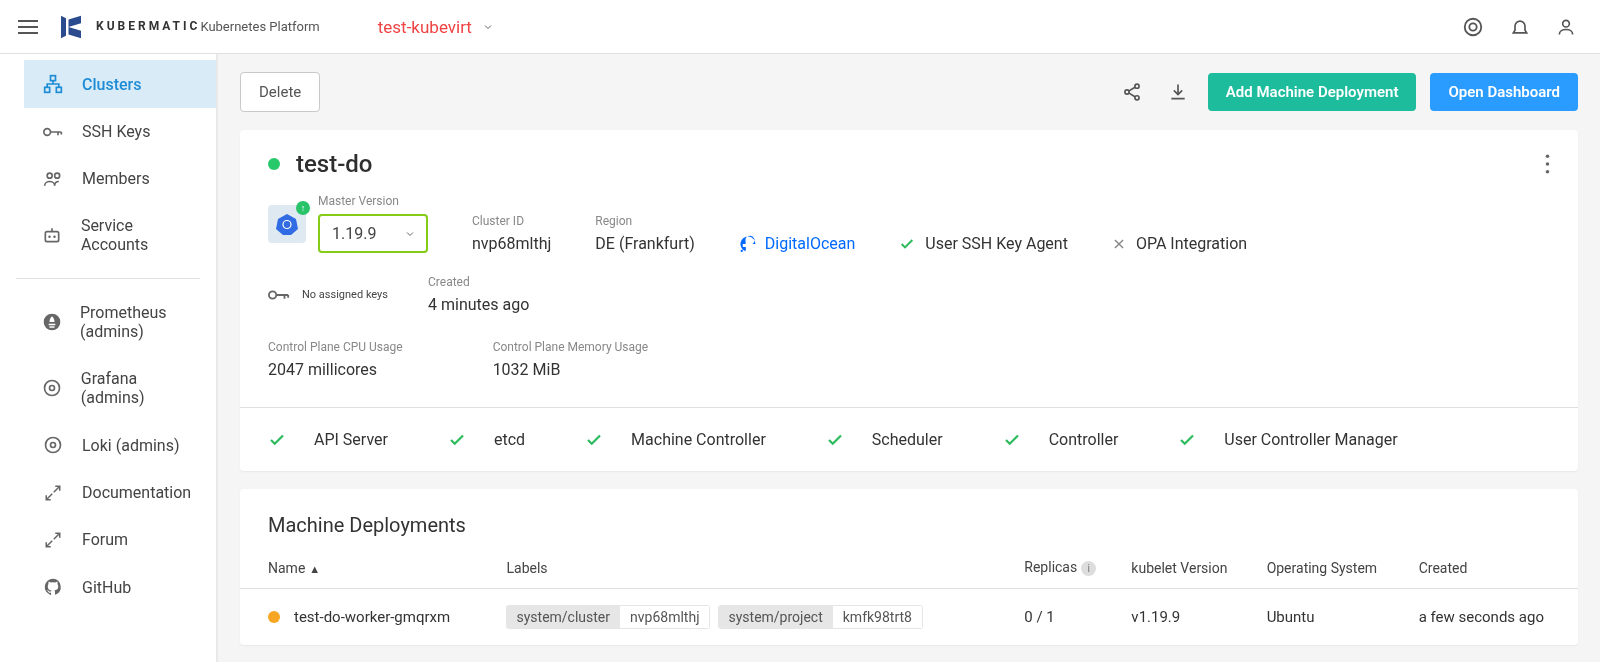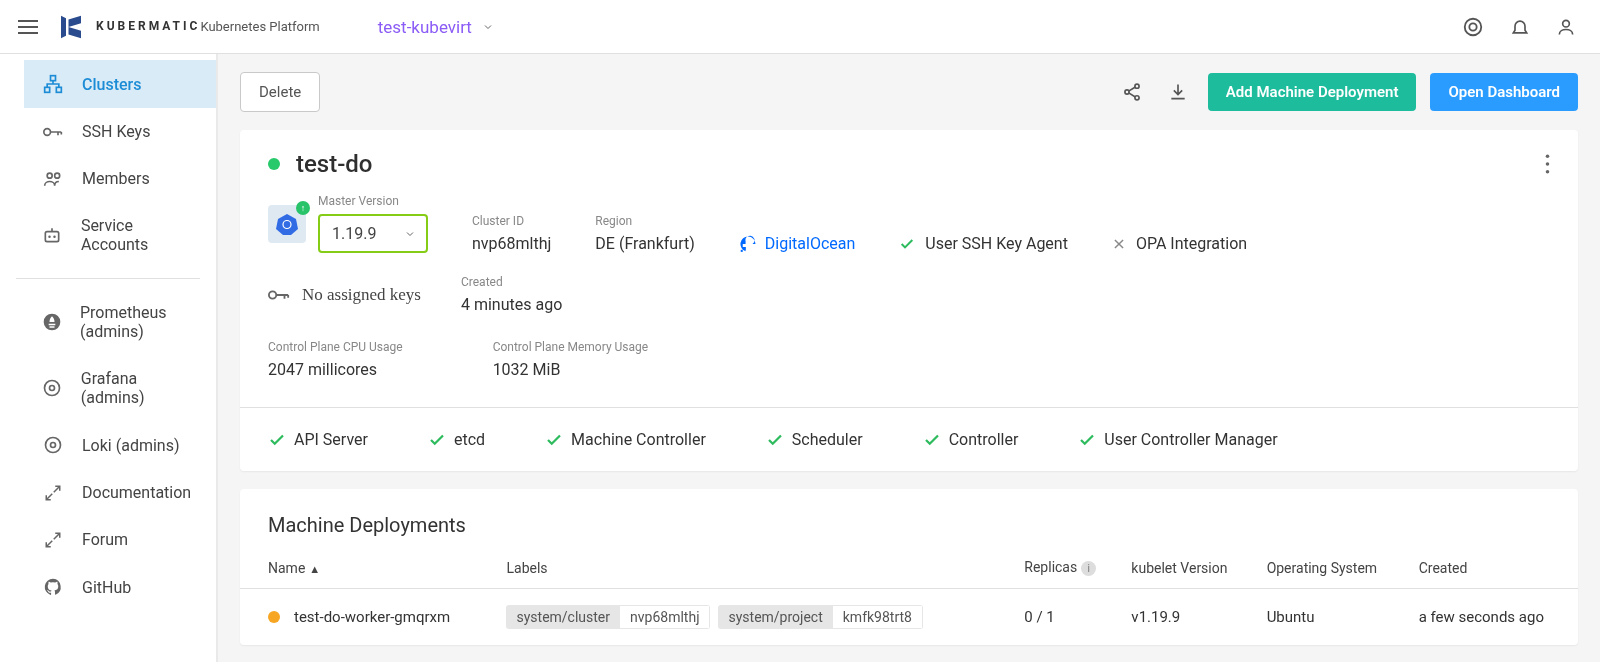--- a/index.html
+++ b/index.html
@@ -17,21 +17,21 @@
   body{margin:0;background:#fff;color:var(--text);}
   
   .topbar{display:flex;align-items:center;height:54px;border-bottom:1px solid var(--border);padding:0 18px;gap:18px;}
   .hamburger{display:flex;flex-direction:column;gap:4px;cursor:pointer;}
   .hamburger span{width:20px;height:2px;background:#555;}
   .brand{display:flex;align-items:center;gap:10px;}
   .brand-logo svg{display:block;}
   .brand-text{display:flex;flex-direction:row;line-height:1.05;}
   .brand-top{font-size:12px;letter-spacing:3px;font-weight:700;color:#333;}
   .brand-bottom{font-size:13px;color:#555;}
-  .project-picker{margin-left:40px;display:flex;align-items:center;gap:10px;font-size:17px;color:#8b5cf6;cursor:pointer;}
+  .project-picker{margin-left:40px;display:flex;align-items:center;gap:10px;font-size:17px;color:#ef4444;cursor:pointer;}
   .topbar-spacer{flex:1;}
   .topbar-icons{display:flex;align-items:center;gap:26px;margin-right:6px;}
   .topbar-icons .ticon{color:#555;cursor:pointer;}
   
   .layout{display:flex;min-height:calc(100vh - 54px);}
   .sidebar{width:218px;background:#fff;border-right:2px solid #e9e9e9;padding-top:6px;}
   .sidebar ul{list-style:none;margin:0;padding:0;}
   .sidebar li{display:flex;align-items:center;gap:18px;padding:14px 18px;font-size:16px;color:#444;cursor:pointer;margin-left:24px;}
   .sidebar li.active{background:var(--sidebar-active);color:#1d8cd6;font-weight:500;}
   .sidebar li.active .side-icon{color:#1d8cd6;}
@@ -66,21 +66,21 @@
   .provider-logo{width:18px;height:18px;}
   .flag{display:flex;align-items:center;gap:10px;font-size:16px;color:#333;}
   .flag .check{color:#2dbb5e;}
   .flag .x{color:#888;}
   .ssh-row{display:flex;align-items:center;gap:40px;margin-top:22px;}
   .ssh-item{display:flex;align-items:center;gap:12px;}
   .ssh-item .key-icon{color:#666;}
   .metrics{display:flex;gap:90px;margin-top:26px;padding-bottom:18px;}
   .hr{height:1px;background:var(--border);}
   .components{display:flex;flex-wrap:wrap;gap:50px 60px;padding:22px 28px;}
-  .comp{display:flex;align-items:center;gap:8px;font-size:16px;color:#333;}
+  .comp{display:flex;align-items:center;gap:28px;font-size:16px;color:#333;}
   .comp .check{color:#2dbb5e;}
   .md-head{font-size:20px;color:#333;padding:24px 28px 10px;}
   .md-table{width:100%;border-collapse:collapse;}
   .md-table th{text-align:left;font-weight:400;color:#444;font-size:14px;padding:12px 10px;border-bottom:1px solid var(--border);}
   .md-table th:first-child{padding-left:28px;}
   .md-table td{padding:16px 10px;font-size:15px;color:#333;}
   .md-table td:first-child{padding-left:28px;}
   .chip{display:inline-flex;align-items:center;border-radius:3px;overflow:hidden;font-size:14px;margin-right:8px;}
   .chip .k{background:var(--chip);padding:4px 10px;color:#555;}
   .chip .v{background:#fff;border:1px solid var(--chip);border-left:none;padding:3px 10px;color:#555;}
@@ -332,21 +332,21 @@
         </div>
 
         <div class="ssh-row">
           <div class="ssh-item">
             <span class="key-icon">
                 <svg width="22" height="12" viewBox="0 0 24 12">
                   <circle cx="5" cy="6" r="4" fill="none" stroke="#666" stroke-width="2"></circle>
                   <path stroke="#666" stroke-width="2" d="M9 6h13M18 6v4M22 6v3"></path>
                 </svg>
               </span>
-            <span class="val" style="font-size:17px;font-family:Liberation Serif, serif;">No assigned keys</span>
+            <span class="val" style="font-size:11px;">No assigned keys</span>
           </div>
           <div class="info-item">
             <div class="label">Created</div>
             <div class="val">4 minutes ago</div>
           </div>
         </div>
 
         <div class="metrics">
           <div class="info-item">
             <div class="label">Control Plane CPU Usage</div>

